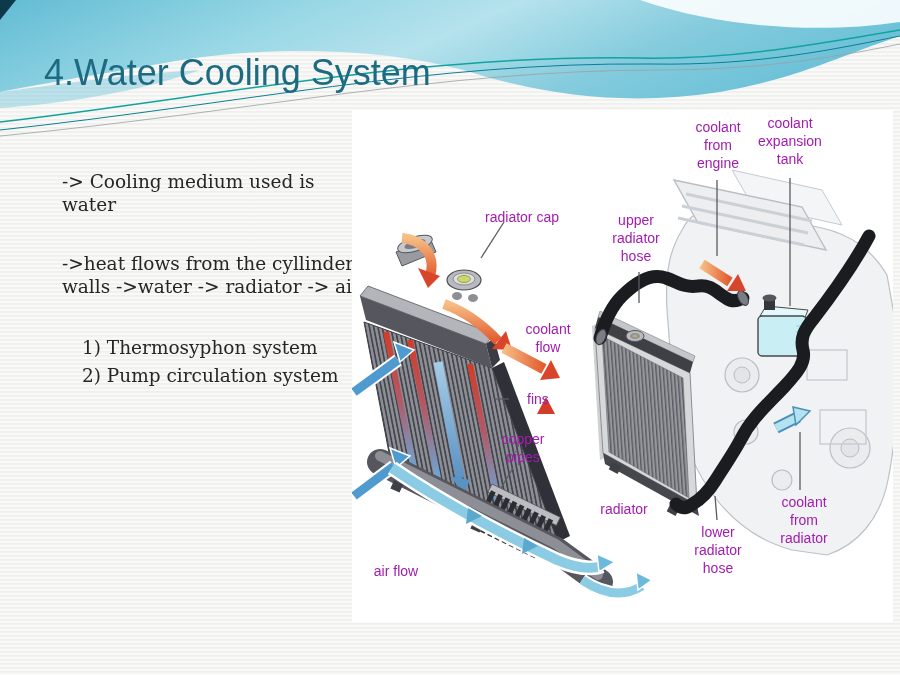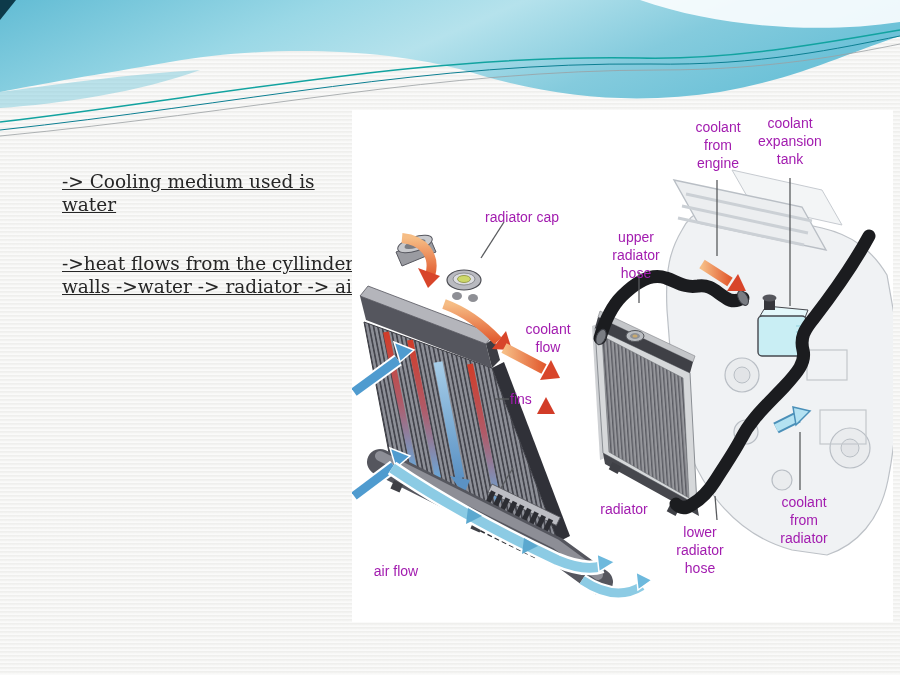--- a/index.html
+++ b/index.html
@@ -11,35 +11,35 @@
   }
   .banner{position:absolute;top:0;left:0;}
   .title{
     position:absolute;left:44px;top:52px;margin:0;
     font-family:"Liberation Sans",sans-serif;font-weight:normal;
     font-size:36px;color:#1c6b82;letter-spacing:0;
   }
   .bullets{
     position:absolute;left:62px;top:170px;width:310px;
     font-family:"DejaVu Serif","Liberation Serif",serif;
-    font-size:18.5px;line-height:23px;color:#262626;text-decoration:underline;
+    font-size:18.5px;line-height:23px;color:#262626;
   }
   .bullets p{margin:0 0 36px;white-space:pre-line;}
   .bullets p.types{margin:0 0 8px;}
   .bullets .item{margin:0 0 0 20px;line-height:28px;white-space:pre-line;}
   .panel{
     position:absolute;left:352px;top:110px;width:541px;height:512px;
     background:#ffffff;
   }
   .panel svg{position:absolute;left:0;top:0;}
   .dlabel{
     position:absolute;font:14px/1.3 "Liberation Sans",sans-serif;
     color:#a21caf;text-align:center;white-space:pre-line;
   }
-  .dlabel.left-align{text-align:left;}
+  .dlabel.left-align{text-align:left;margin-left:17px;}
 </style>
 </head>
 <body>
 
 <div class="slide">
 
   <svg class="banner" width="900" height="140" viewBox="0 0 900 140">
     <defs>
       <linearGradient id="sky" x1="0" y1="0" x2="1" y2="0.25">
         <stop offset="0" stop-color="#62bcd4"></stop>
@@ -51,26 +51,29 @@
     </defs>
     <path d="M0,0 H900 V36 C850,52 800,78 720,92 C640,104 560,100 470,72 C380,46 260,46 170,62 C100,74 40,84 0,92 Z" fill="url(#sky)"></path>
     <path d="M0,92 C60,84 130,74 200,70 C140,92 60,104 0,108 Z" fill="#7ccadb" opacity="0.5"></path>
     <path d="M640,0 C720,28 820,34 900,22 L900,0 Z" fill="#fdfeff" opacity="0.9"></path>
     <path d="M0,122 C220,96 420,54 640,58 C730,60 820,44 900,30" fill="none" stroke="#12a3a0" stroke-width="1.5"></path>
     <path d="M0,130 C240,104 430,62 650,64 C760,66 840,48 900,36" fill="none" stroke="#0c7f92" stroke-width="1"></path>
     <path d="M0,136 C250,112 440,70 660,70 C770,70 850,54 900,44" fill="none" stroke="#9aa0a2" stroke-width="0.8"></path>
     <polygon points="0,0 16,0 0,20" fill="#0d3a4a"></polygon>
   </svg>
 
+  <h1 class="title">4.Water Cooling System</h1>
 
   <div class="bullets">
     <p>-&gt; Cooling medium used is
 water</p>
     <p>-&gt;heat flows from the cyllinder
 walls -&gt;water -&gt; radiator -&gt; air</p>
+    <p class="item">1) Thermosyphon system</p>
+    <p class="item">2) Pump circulation system</p>
   </div>
 
   <div class="panel">
     <svg width="541" height="512" viewBox="0 0 541 512">
       <defs>
         <pattern id="finL" width="4.2" height="6" patternUnits="userSpaceOnUse" patternTransform="rotate(-11)">
           <rect width="4.2" height="6" fill="#8d8f97"></rect>
           <rect width="1.7" height="6" fill="#44454d"></rect>
         </pattern>
         <pattern id="finR" width="3.6" height="6" patternUnits="userSpaceOnUse" patternTransform="rotate(-4)">
@@ -257,32 +260,34 @@
           <line x1="365" y1="410" x2="363" y2="386"></line>
           <line x1="448" y1="380" x2="448" y2="322"></line>
         </g>
       </g>
     </svg>
 
     <div class="dlabel" style="left:116px;top:98px;width:108px;">radiator cap</div>
     <div class="dlabel" style="left:158px;top:210px;width:76px;">coolant
 flow</div>
     <div class="dlabel left-align" style="left:158px;top:280px;width:50px;">fins</div>
+    <div class="dlabel" style="left:133px;top:320px;width:76px;">copper
+pipes</div>
     <div class="dlabel" style="left:6px;top:452px;width:76px;">air flow</div>
 
     <div class="dlabel" style="left:330px;top:8px;width:72px;">coolant
 from
 engine</div>
     <div class="dlabel" style="left:396px;top:4px;width:84px;">coolant
 expansion
 tank</div>
-    <div class="dlabel" style="left:250px;top:118px;width:68px;">upper
+    <div class="dlabel" style="left:250px;top:101px;width:68px;">upper
 radiator
 hose</div>
     <div class="dlabel" style="left:236px;top:390px;width:72px;">radiator</div>
-    <div class="dlabel" style="left:312px;top:413px;width:72px;">lower
+    <div class="dlabel" style="left:330px;top:413px;width:72px;">lower
 radiator
 hose</div>
     <div class="dlabel" style="left:410px;top:383px;width:84px;">coolant
 from
 radiator</div>
   </div>
 </div>
 
 </body></html>

